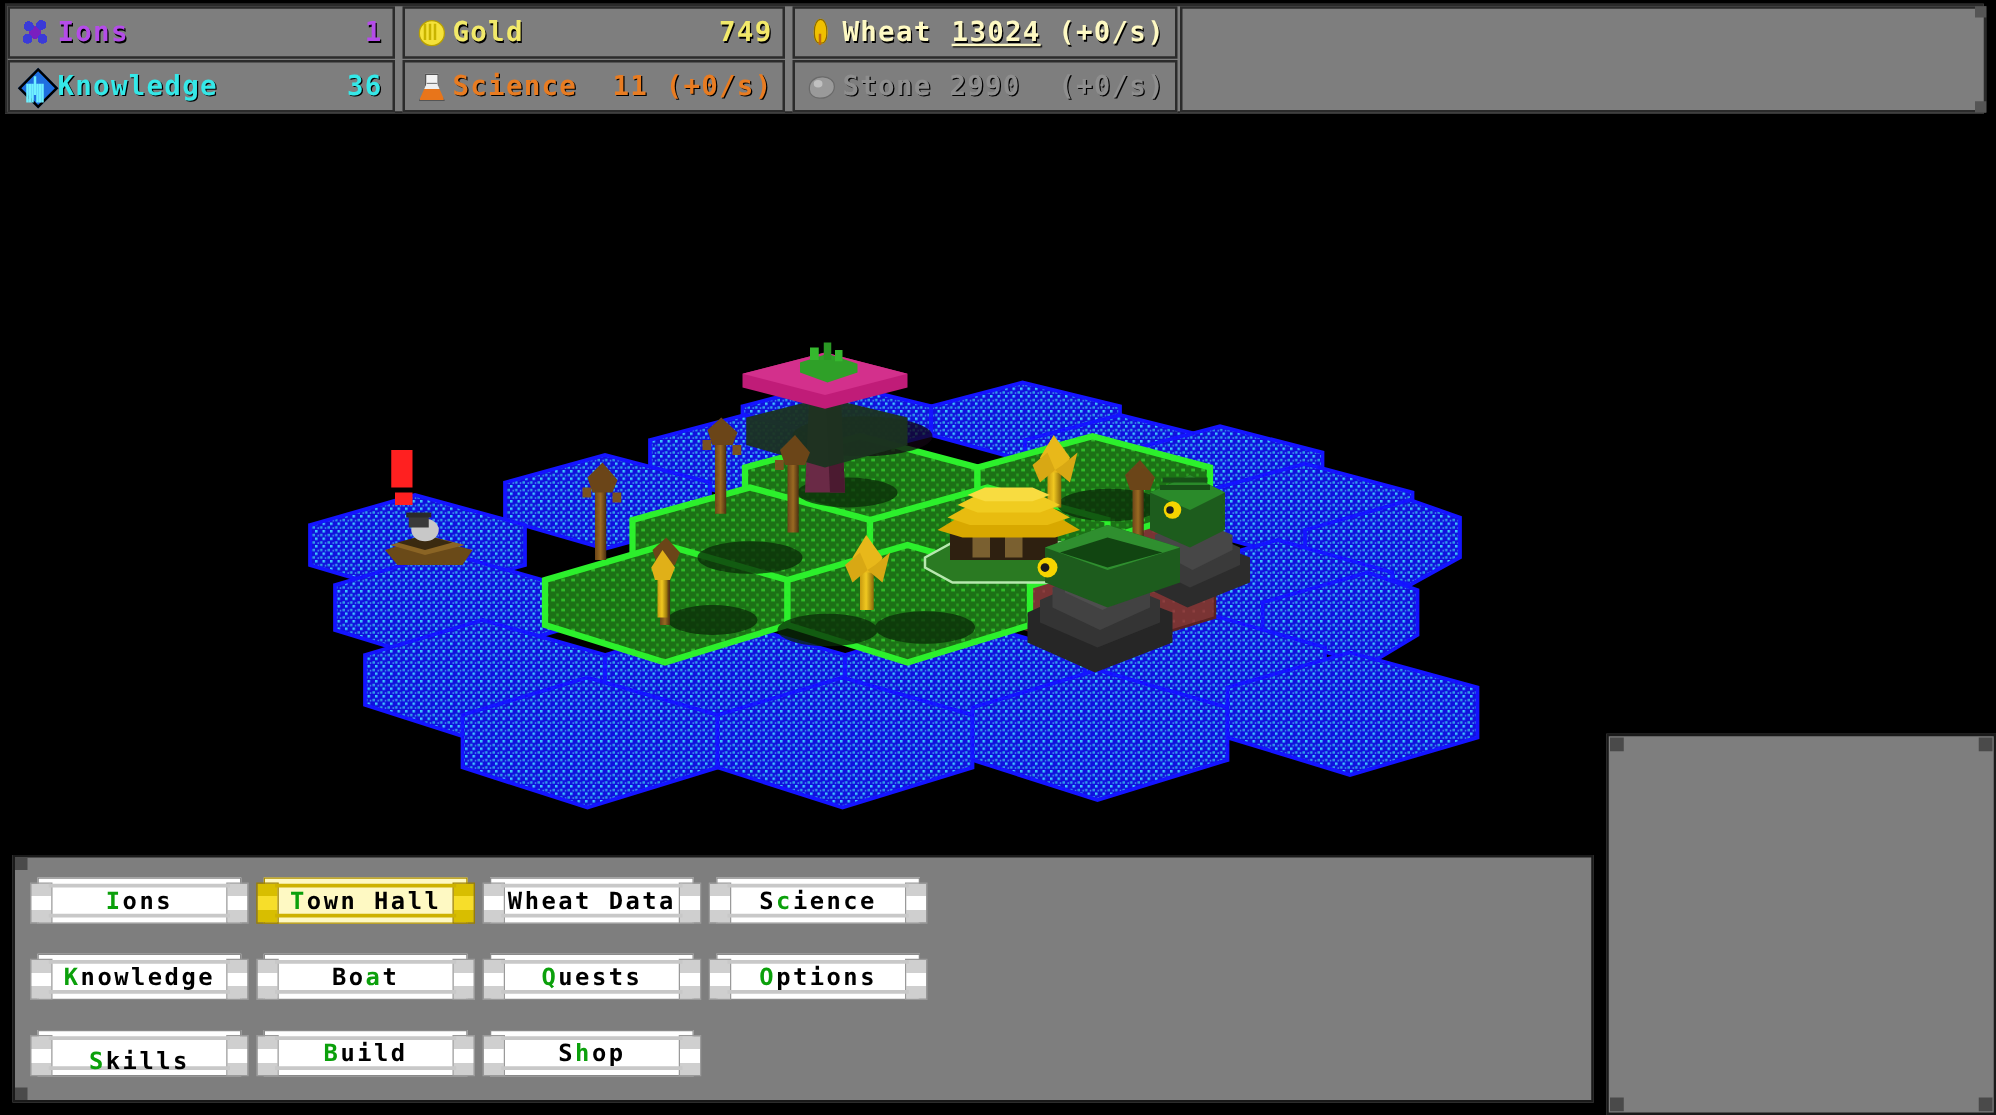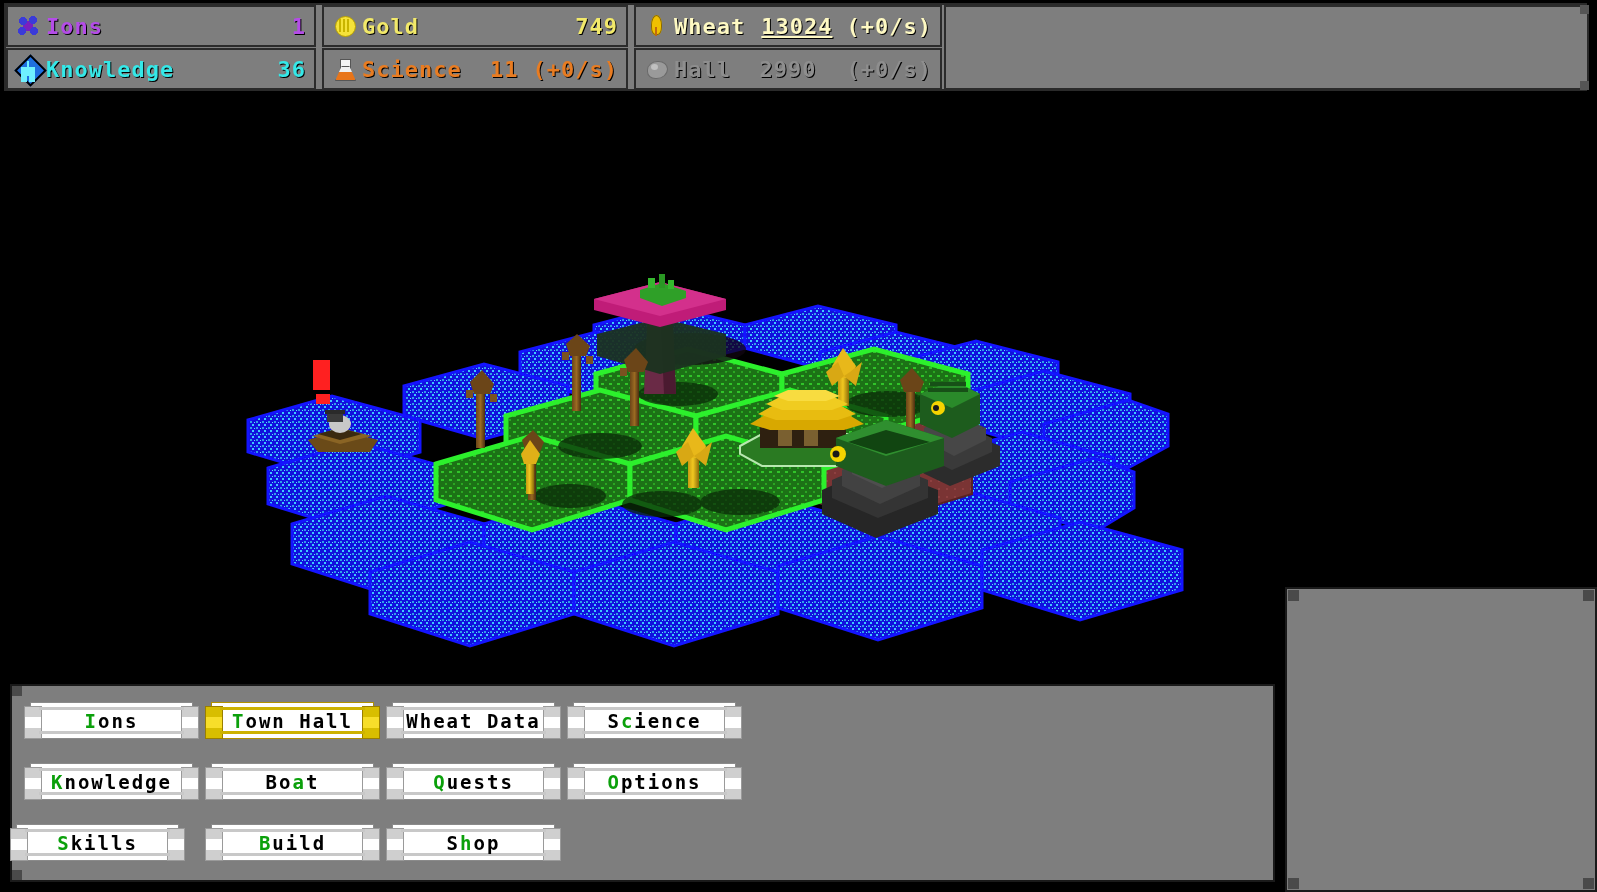--- a/index.html
+++ b/index.html
@@ -156,21 +156,21 @@
     z-index:1;
   }
   .gbtn::before { left:-7px; }
   .gbtn::after  { right:-7px; }
   .gbtn .rail {
     position:absolute; left:8px; right:8px; height:3px; background:#c8c8c8; z-index:2;
   }
   .gbtn .rail.t { top:4px; }
   .gbtn .rail.b { bottom:4px; }
 
-  .gbtn.active { background:#ffffff; border:1px solid #b09000; }
+  .gbtn.active { background:#fef9c3; border:1px solid #b09000; }
   .gbtn.active::before, .gbtn.active::after {
     background: linear-gradient(#d8be00 0 10px, #f7de2a 10px 21px, #d8be00 21px 31px);
     border:1px solid #9a7f00;
   }
   .gbtn.active .rail { background:#cdb200; }
 
   
   .rpanel-bottom {
     position:absolute; left:1285px; top:587px; width:312px; height:305px;
     background:#7e7e7e; border:2px solid #1a1a1a;
@@ -233,21 +233,21 @@
       <span class="res-name c-sci">Science</span>
       <span class="spacer"></span>
       <span class="res-val c-sci" style="margin-right:14px;">11</span>
       <span class="res-rate c-sci">(+0/s)</span>
     </div>
 
     <div class="res-cell" style="left:634px; top:48px; width:308px; height:42px;">
       <span class="res-icon">
           <i class="ico-stone"></i>
         </span>
-      <span class="res-name c-stone">Hall</span>
+      <span class="res-name c-stone">Stone</span>
       <span class="spacer"></span>
       <span class="res-val c-stone" style="margin-right:30px;">2990</span>
       <span class="res-rate c-stone">(+0/s)</span>
     </div>
 
     <div class="hud-empty" style="left:944px; top:5px; width:645px; height:85px;">
       <div class="corner-tab" style="right:-2px; top:-2px;"></div>
       <div class="corner-tab" style="right:-2px; bottom:-2px;"></div>
     </div>
   </div>
@@ -491,21 +491,21 @@
       <span class="rail t"></span>
         <span class="rail b"></span>
       <span class="lbl"><span class="hk">Q</span>uests</span>
     </div>
     <div class="gbtn" style="left:561px; top:77px;">
       <span class="rail t"></span>
         <span class="rail b"></span>
       <span class="lbl"><span class="hk">O</span>ptions</span>
     </div>
 
-    <div class="gbtn" style="left:4px; top:138px;">
+    <div class="gbtn" style="left:18px; top:138px;align-items:flex-end;">
       <span class="rail t"></span>
         <span class="rail b"></span>
       <span class="lbl"><span class="hk">S</span>kills</span>
     </div>
     <div class="gbtn" style="left:199px; top:138px;">
       <span class="rail t"></span>
         <span class="rail b"></span>
       <span class="lbl"><span class="hk">B</span>uild</span>
     </div>
     <div class="gbtn" style="left:380px; top:138px;">

